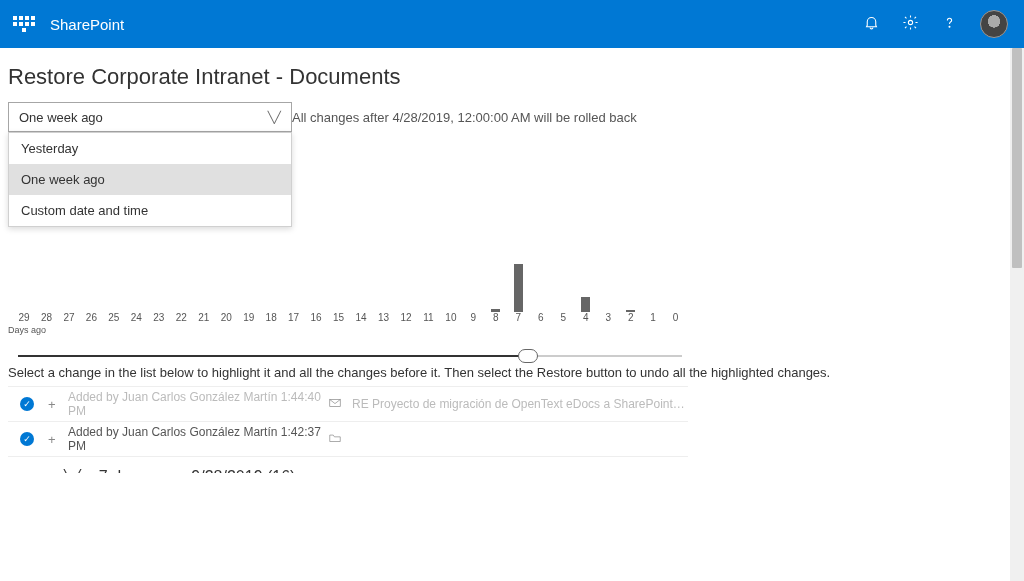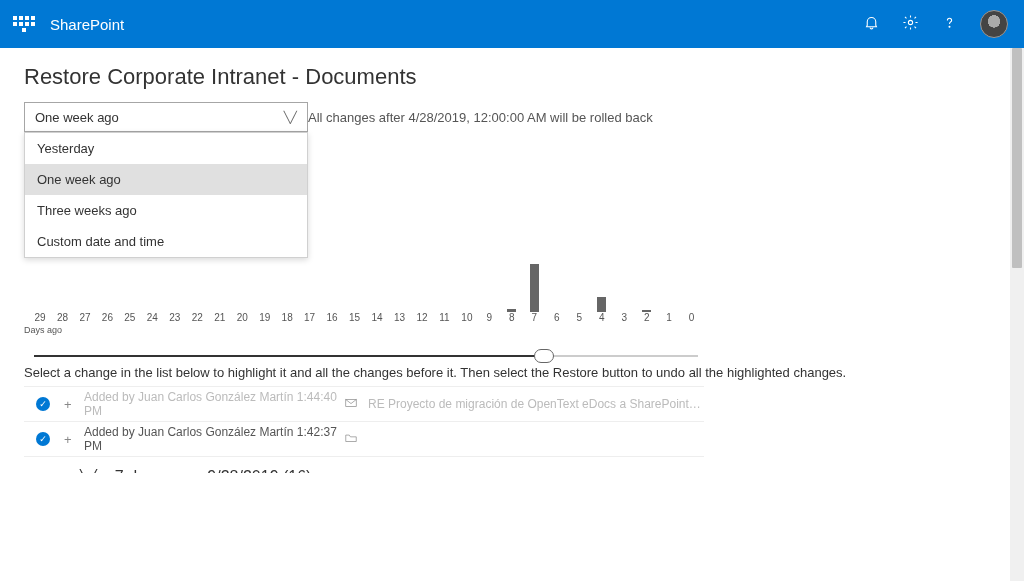--- a/index.html
+++ b/index.html
@@ -6,21 +6,21 @@
   body { font-family: "Segoe UI", Tahoma, sans-serif; font-size: 13px; color: #333; overflow: hidden; width: 1024px; height: 581px; position: relative; background: #fff; }
   .topbar { height: 48px; background: #0078d4; display: flex; align-items: center; color: #fff; padding: 0 12px; }
   .waffle { width: 24px; height: 24px; display: flex; flex-wrap: wrap; gap: 2px; align-content: center; justify-content: center; cursor: pointer; }
   .waffle span { width: 4px; height: 4px; background: #fff; }
   .top-title { font-size: 15px; margin-left: 14px; }
   .top-spacer { flex: 1; }
   .top-icons { display: flex; align-items: center; gap: 22px; margin-right: 4px; }
   .top-icon { cursor: pointer; color: #fff; }
   .top-icon svg { width: 17px; height: 17px; fill: none; stroke: #fff; stroke-width: 1.5; }
   .avatar { width: 28px; height: 28px; border-radius: 50%; background: #444 radial-gradient(circle at 50% 40%, #aaa 30%, #444 31%); cursor: pointer; border: 1px solid #999; }
-  .content { padding: 16px 20px 0 24px; position: relative; height: 425px; overflow-y: auto; }
+  .content { padding: 16px 20px 0 8px; position: relative; height: 425px; overflow-y: auto; }
   .page-title { font-size: 22px; font-weight: 100; color: #333; margin-bottom: 12px; }
   .intro { font-size: 13px; color: #555; max-width: 560px; line-height: 1.35; margin-bottom: 18px; }
   .date-label { font-size: 13px; color: #333; margin-bottom: 6px; }
   .date-row { display: flex; align-items: center; }
   .select-wrap { position: relative; width: 284px; }
   .select-box { border: 1px solid #a6a6a6; height: 30px; display: flex; align-items: center; padding: 0 10px; font-size: 13px; color: #333; cursor: pointer; justify-content: space-between; }
   .select-box .chev { font-size: 11px; color: #666; }
   .dropdown { position: absolute; top: 30px; left: 0; right: 0; background: #fff; border: 1px solid #d0d0d0; box-shadow: 0 2px 6px rgba(0,0,0,0.15); z-index: 10; }
   .dropdown-item { padding: 8px 12px; font-size: 13px; color: #333; cursor: pointer; }
   .dropdown-item.selected { background: #e0e0e0; }
@@ -89,21 +89,20 @@
   <div class="page-title">Restore Corporate Intranet - Documents</div>
   <div class="date-row">
     <div class="select-wrap">
       <div class="select-box">
         <span>One week ago</span>
         <span class="chev">╲╱</span>
       </div>
       <div class="dropdown">
         <div class="dropdown-item">Yesterday</div>
         <div class="dropdown-item selected">One week ago</div>
-        <div class="dropdown-item">Three weeks ago</div>
         <div class="dropdown-item">Custom date and time</div>
       </div>
     </div>
     <div class="rollback-text">All changes after 4/28/2019, 12:00:00 AM will be rolled back</div>
   </div>
 
   <div class="chart">
     <div class="bar-track" id="bar-track">
         <div class="bar-slot">
           <div class="bar" style="height: 0px;"></div>

